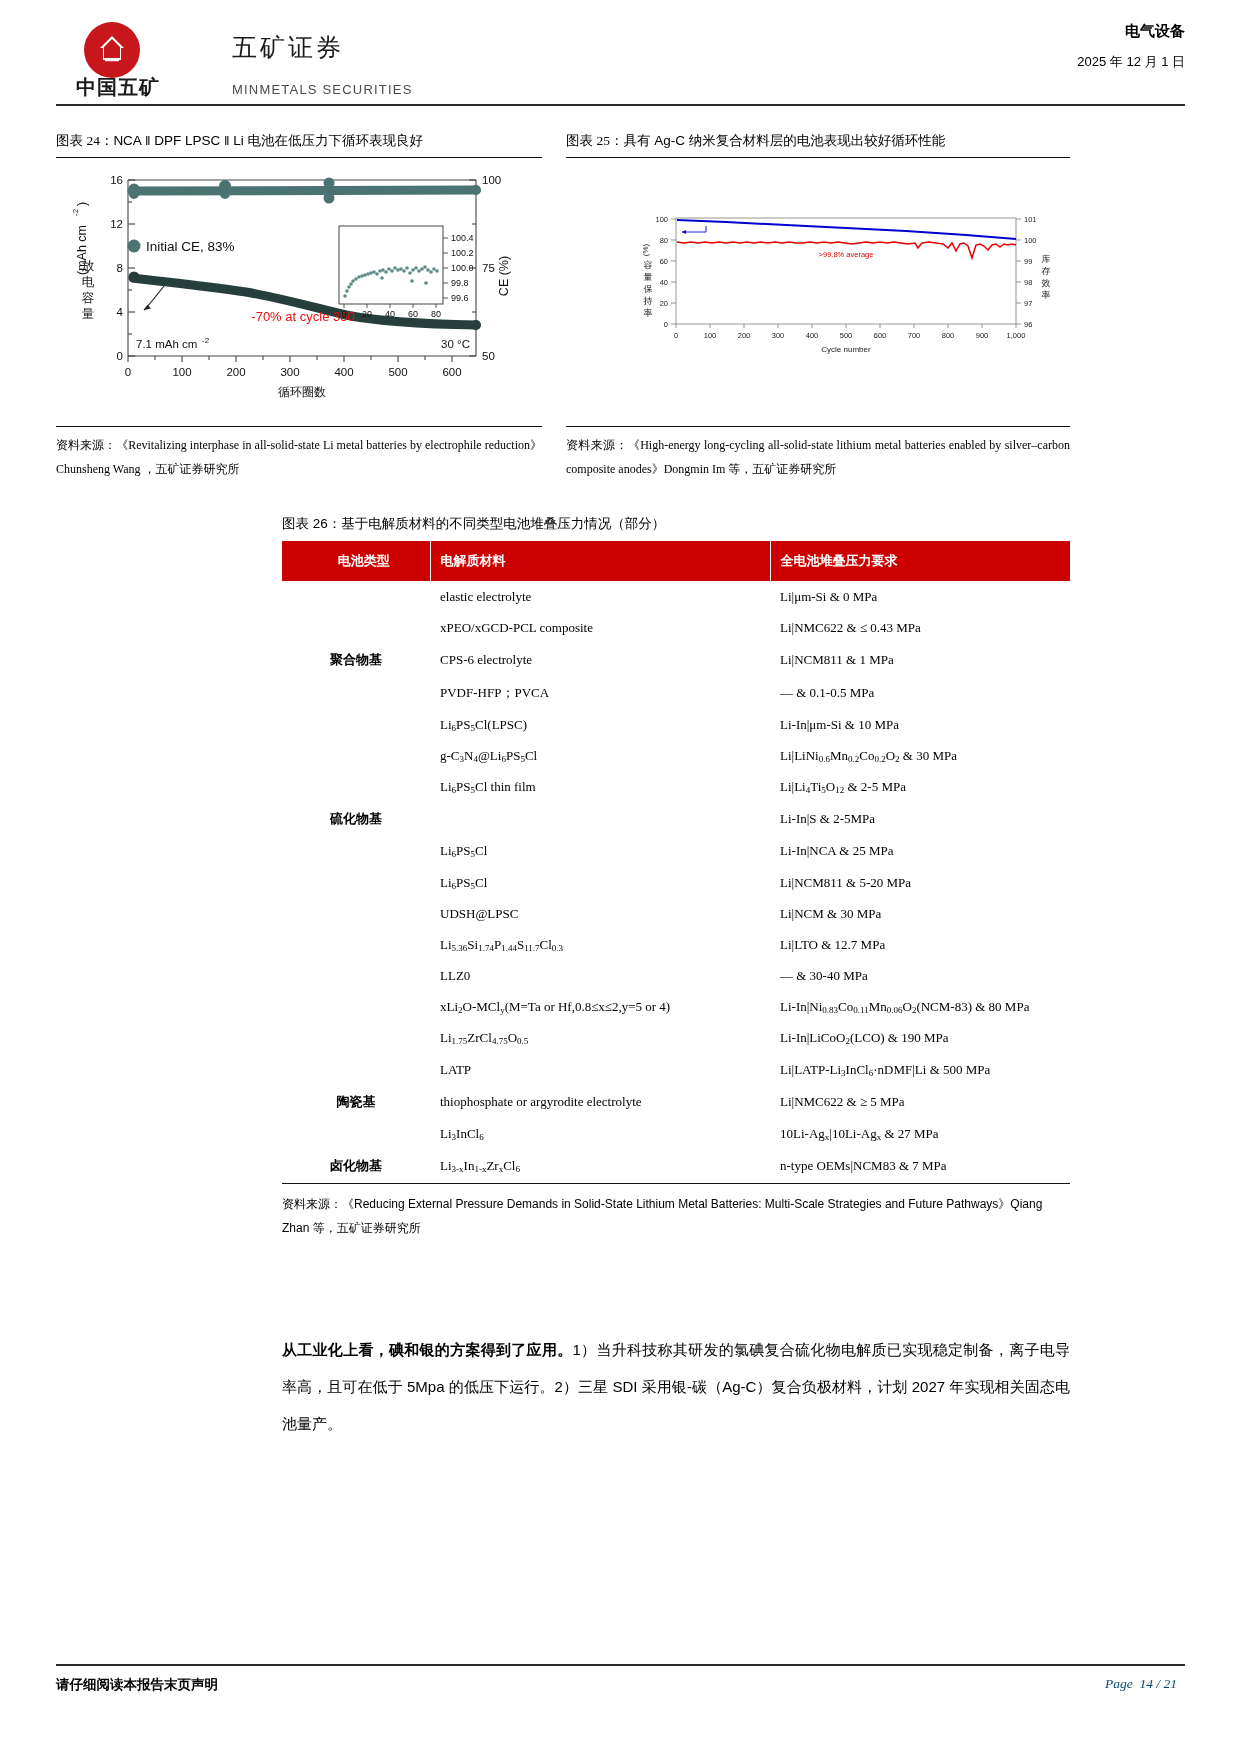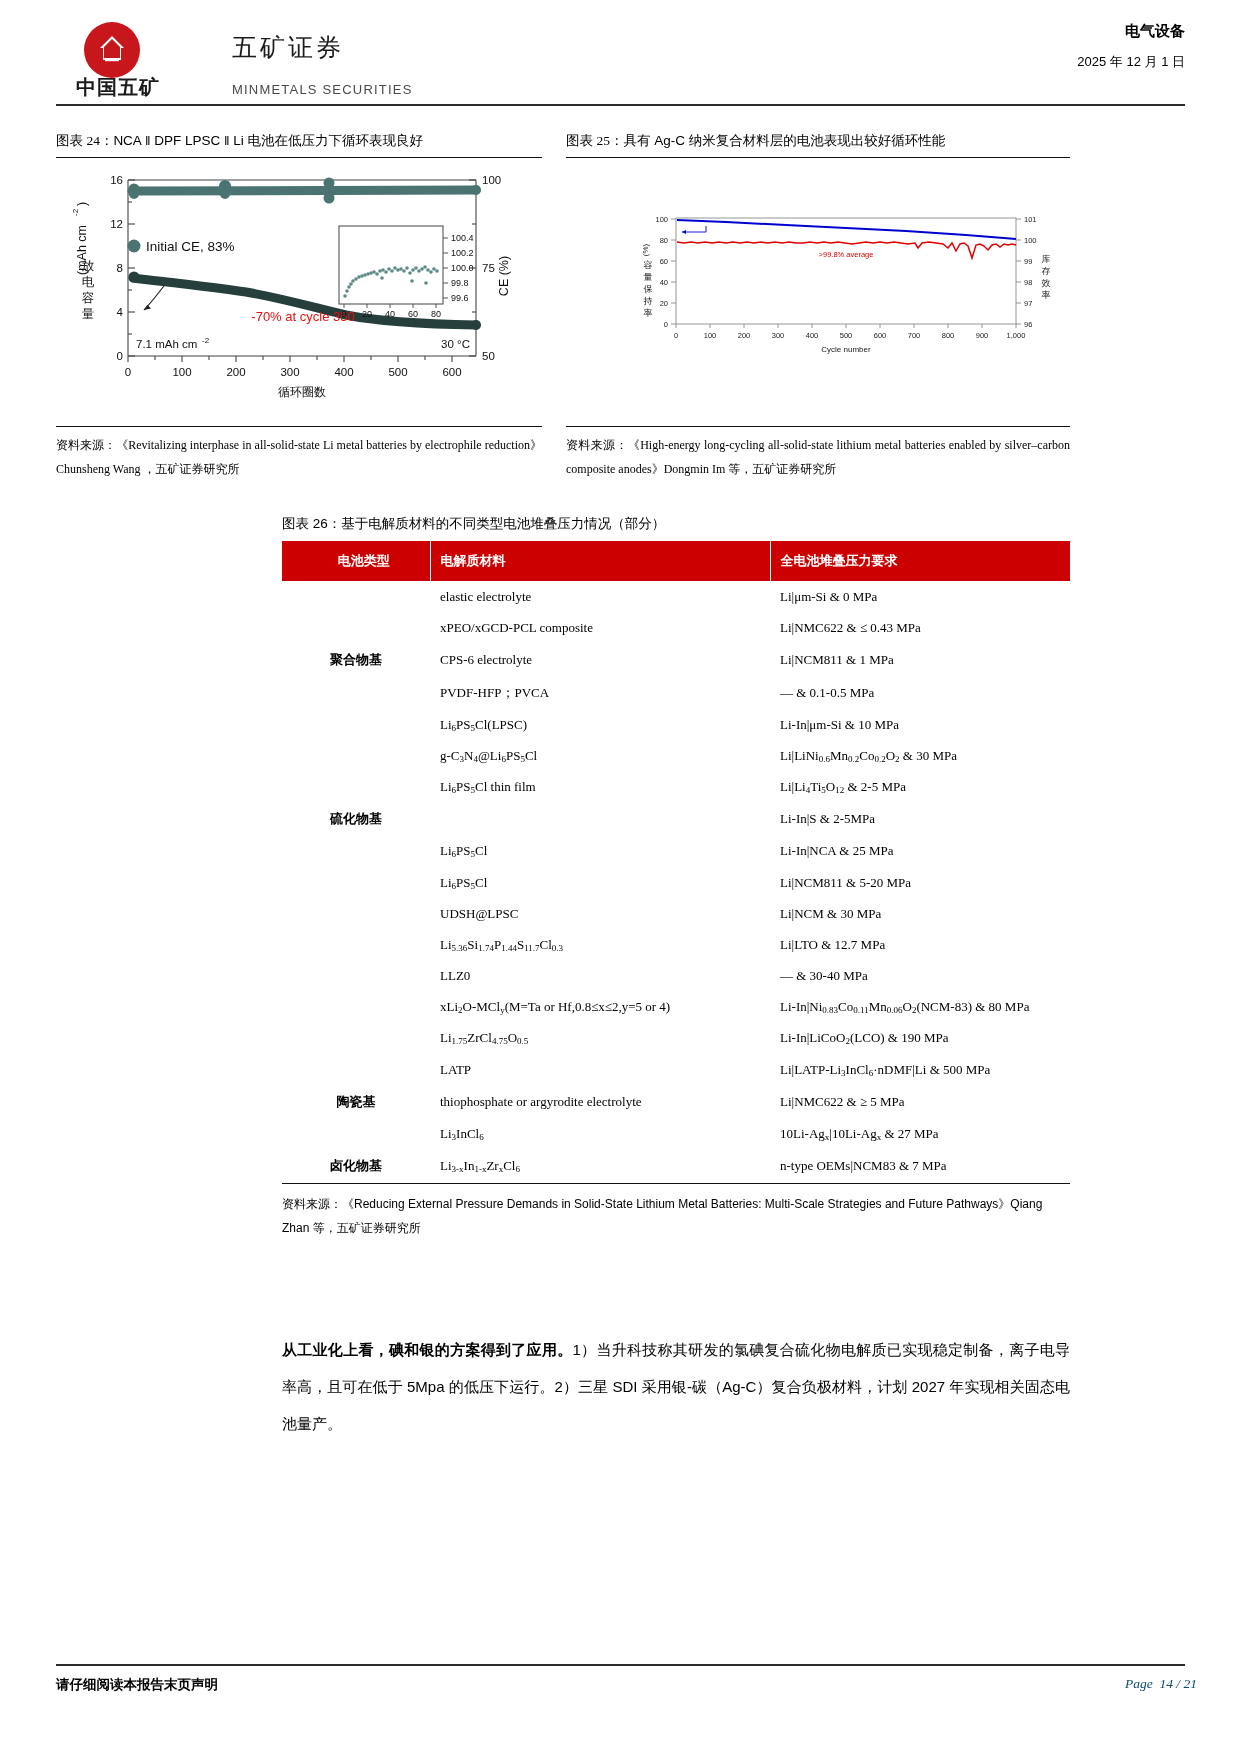--- a/index.html
+++ b/index.html
@@ -51,21 +51,21 @@
   table.main tr.headrow th{border-bottom:none;}
   sub{font-size:9px;vertical-align:-0.25em;}
   .tbl-src{font-family:"Liberation Sans",sans-serif;font-size:12px;line-height:2.05;color:#000;padding-top:8px;width:788px;}
 
   
   .para{position:absolute;left:282px;top:1332px;width:788px;font-family:"Liberation Sans",sans-serif;font-size:15px;line-height:2.45;color:#000;text-align:justify;}
   .para b{font-weight:bold;}
 
   
   .footer-rule{position:absolute;left:56px;right:56px;bottom:88px;height:1.6px;background:#2b2b2b;}
-  .footer{position:absolute;left:56px;right:44px;bottom:52px;height:26px;}
+  .footer{position:absolute;left:56px;right:64px;bottom:52px;height:26px;}
   .footer-left{position:absolute;left:0;top:0;font-family:"Liberation Sans",sans-serif;font-weight:bold;font-size:13.5px;color:#000;}
   .footer-right{position:absolute;right:0;top:0;font-family:"Liberation Serif",serif;font-style:italic;font-size:13.5px;color:#0c4a6e;}
   .footer-right .pg{font-style:italic;}
 </style>
 </head>
 <body>
 
 <div class="page">
 
   <div class="header">

